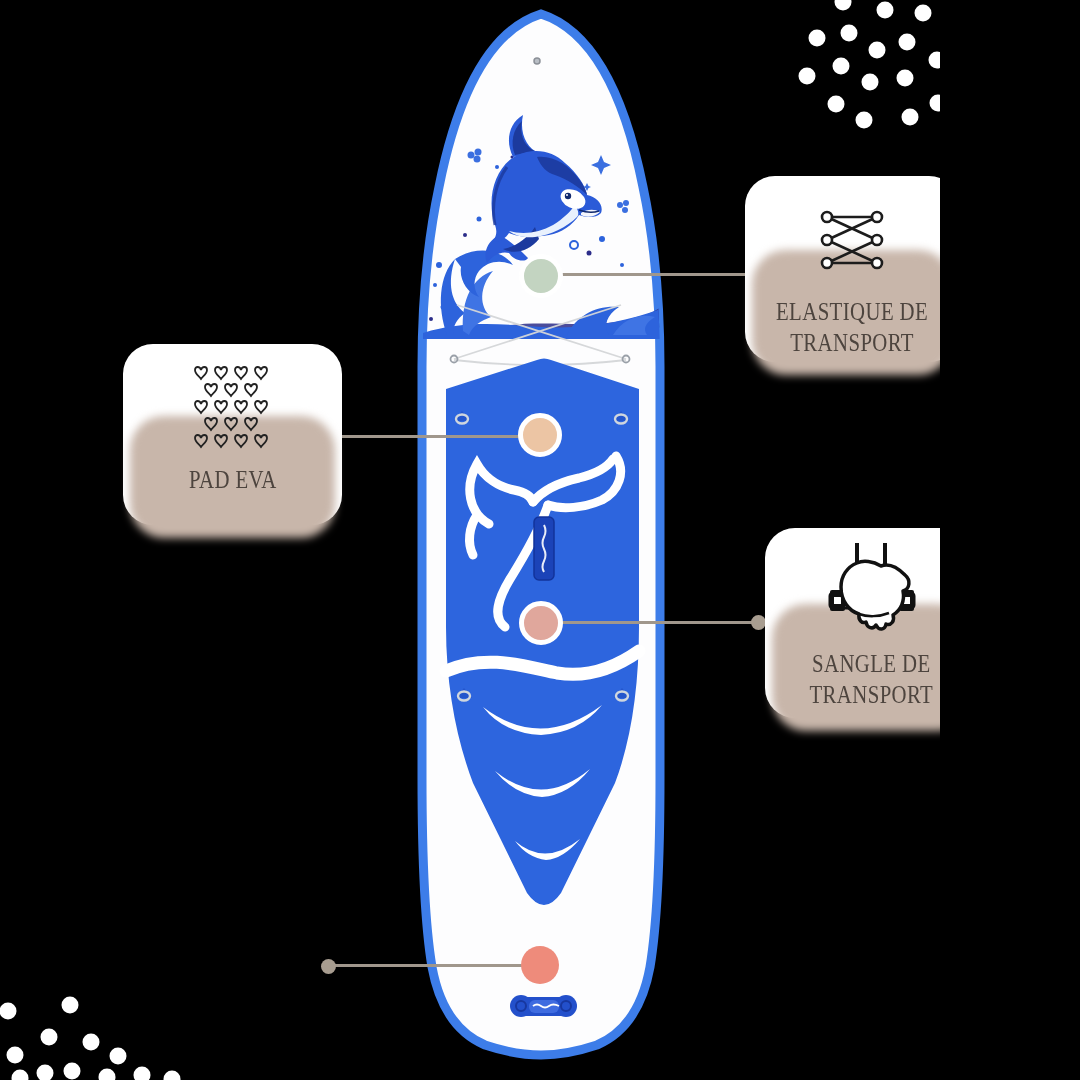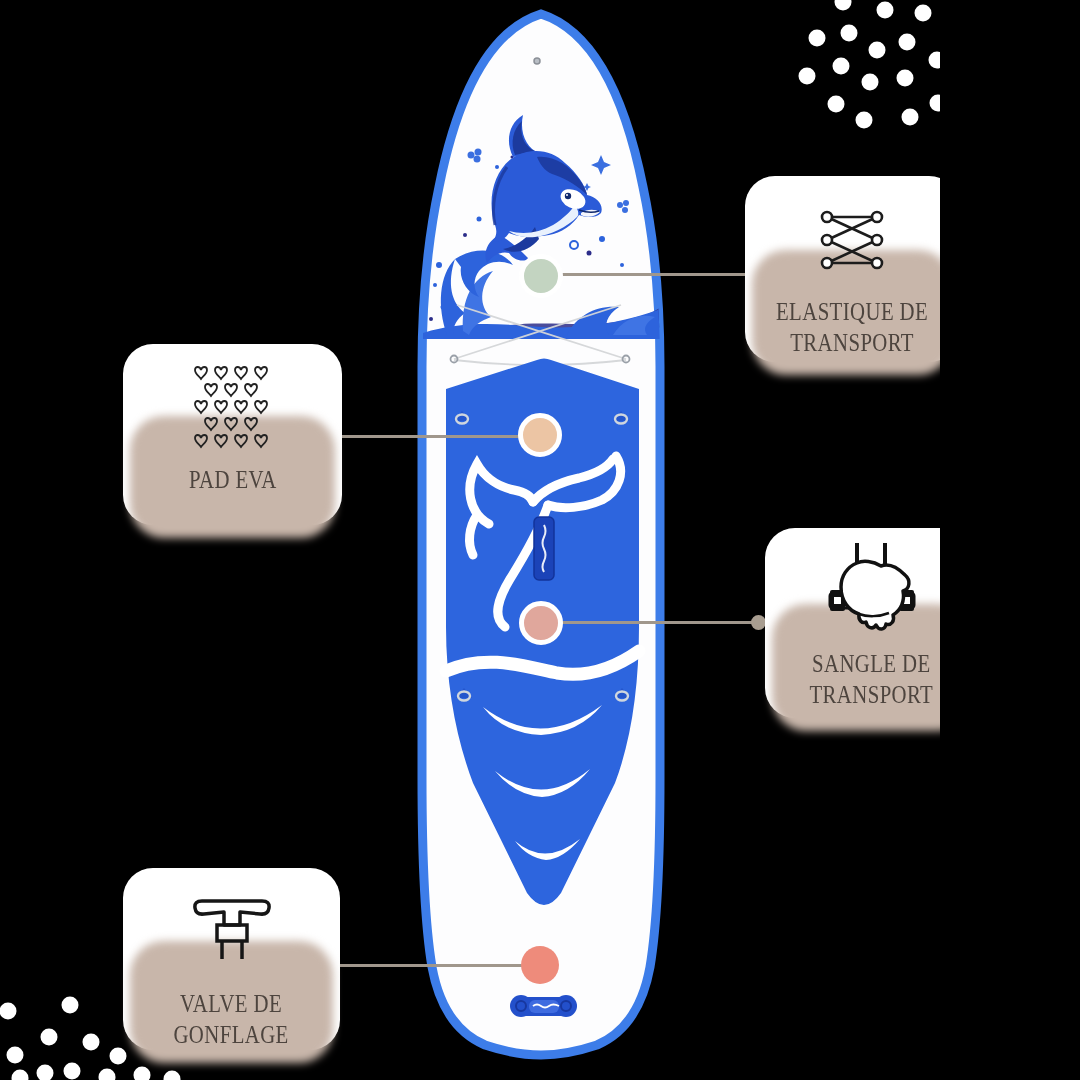--- a/index.html
+++ b/index.html
@@ -263,33 +263,20 @@
                  C83 46,84 37,78 32 C71 25,62 20,54 23 C46 18,36 17,30 20 Z" fill="#fff" stroke="#111" stroke-width="3.5" stroke-linejoin="round"></path>
         <path d="M32 71 C40 74,52 74,62 70" stroke="#111" stroke-width="2.5" fill="none"></path>
       </svg>
     </div>
     <div class="label">
       <div>SANGLE DE</div>
       <div>TRANSPORT</div>
     </div>
   </div>
 
-  <div class="card card-valve">
-    <div class="icon">
-      <svg width="84" height="82" viewBox="0 0 84 82">
-        <path d="M12 10 L72 10 Q80 10 79 17 Q78 24 70 23 L50 21 L50 34 L34 34 L34 21 L14 23 Q6 24 5 17 Q4 10 12 10 Z" fill="none" stroke="#161616" stroke-width="3.5" stroke-linejoin="round"></path>
-        <rect x="27" y="34" width="30" height="16" fill="none" stroke="#161616" stroke-width="3.5"></rect>
-        <path d="M32 50 L32 68 M52 50 L52 68" stroke="#161616" stroke-width="3.5" fill="none"></path>
-      </svg>
-    </div>
-    <div class="label">
-      <div>VALVE DE</div>
-      <div>GONFLAGE</div>
-    </div>
-  </div>
 
   <svg class="decor" style="right:0;top:0" width="160" height="140" viewBox="0 0 160 140">
     <g fill="#ffffff">
       <circle cx="63" cy="2" r="8.5"></circle>
         <circle cx="105" cy="10" r="8.5"></circle>
         <circle cx="143" cy="13" r="8.5"></circle>
       <circle cx="37" cy="38" r="8.5"></circle>
         <circle cx="69" cy="33" r="8.5"></circle>
         <circle cx="97" cy="50" r="8.5"></circle>
       <circle cx="127" cy="42" r="8.5"></circle>

